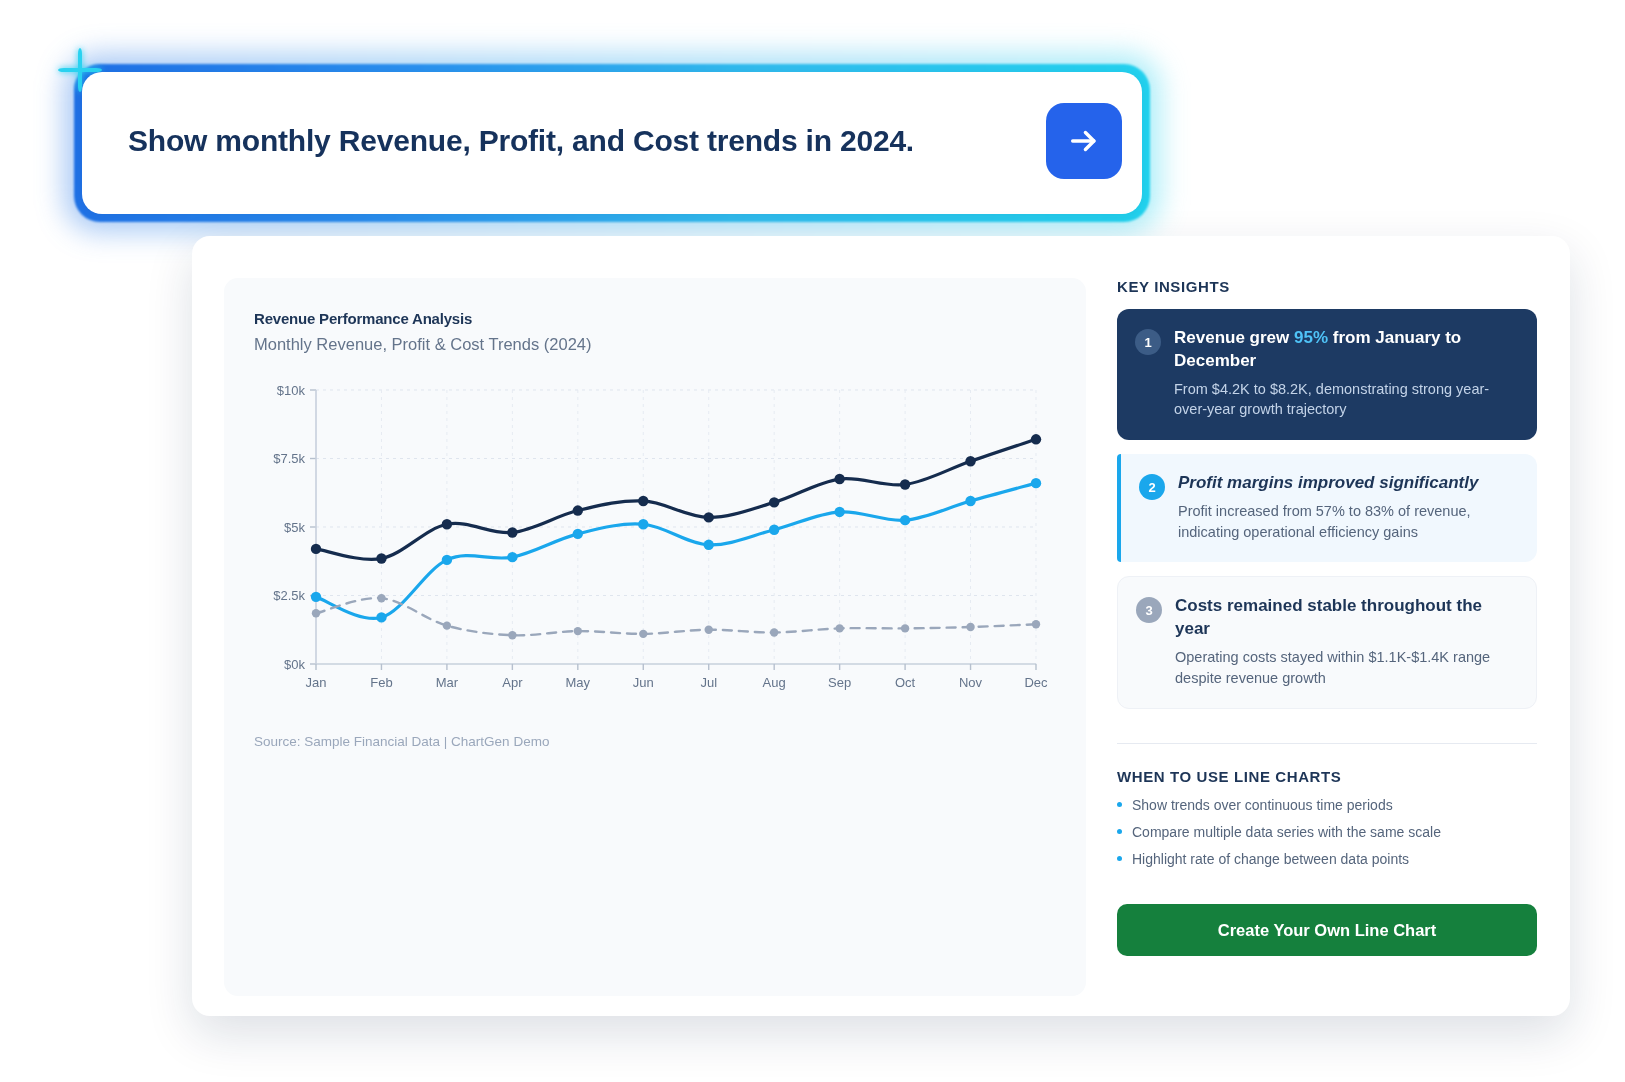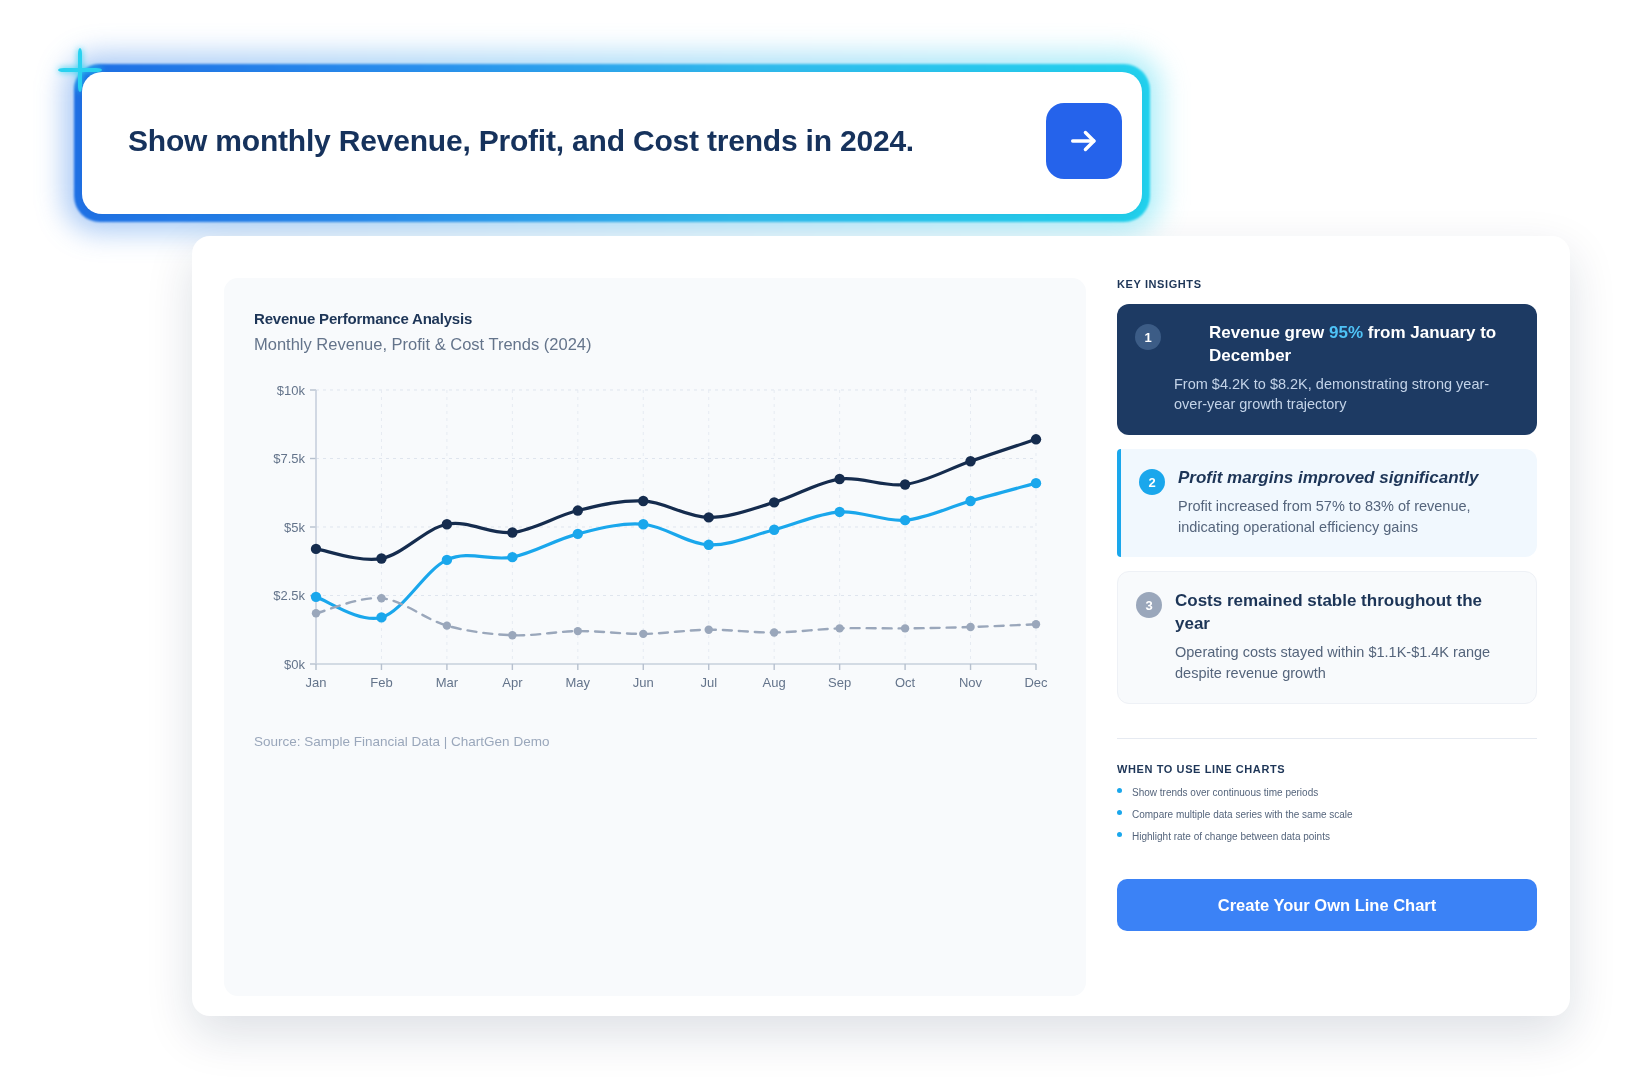--- a/index.html
+++ b/index.html
@@ -97,63 +97,63 @@
      border-radius:50%; background:#f8fafc; border:2.5px solid currentColor; }
 
   #chart-source { margin-top:26px; font-size:13.5px; color:#9aa7bb; }
 
   
   #insights-panel {
     position:absolute; left:925px; top:42px;
     width:420px; height:718px;
   }
   .panel-heading {
-    font-size:11px; font-weight:700; color:#1d3557;
+    font-size:15px; font-weight:700; color:#1d3557;
     letter-spacing:.6px; text-transform:uppercase;
   }
   .insight {
     margin-top:14px; border-radius:12px;
     padding:18px 22px 20px 18px;
     display:flex; gap:13px; align-items:flex-start;
   }
   .insight-1 { background:#1d3a63; }
   .insight-2 { background:#f1f8fe; border-left:4px solid #1aa7ec; border-radius:4px 12px 12px 4px;}
   .insight-3 { background:#f8fafc; border:1px solid #eef1f6; }
   .badge {
     flex:0 0 auto; width:26px; height:26px; border-radius:50%;
     display:flex; align-items:center; justify-content:center;
     font-size:13px; font-weight:700; color:#fff; margin-top:2px;
   }
   .badge-1 { background:#3c5c86; }
   .badge-2 { background:#1aa7ec; }
   .badge-3 { background:#9aa7bb; }
   .insight-title { font-size:17px; font-weight:700; line-height:1.35; }
   .insight-desc { font-size:14.5px; line-height:1.42; margin-top:6px; }
-  .insight-1 .insight-title { color:#ffffff;margin-left:35px; }
+  .insight-1 .insight-title { color:#ffffff; }
   .insight-1 .insight-desc { color:#c3d3e8; }
   .insight-1 .hl { color:#4fc3f7; }
   .insight-2 .insight-title { color:#1d3557;font-style:italic; }
   .insight-2 .insight-desc { color:#55657c; }
   .insight-3 .insight-title { color:#1d3557; }
   .insight-3 .insight-desc { color:#55657c; }
 
   #divider { margin-top:34px; height:1px; background:#e6eaf1; }
   #usage-heading { margin-top:24px; }
   #usage-list { list-style:none; margin-top:12px; }
   #usage-list li {
     display:flex; gap:10px; align-items:baseline;
-    font-size:10px; color:#55657c; margin-bottom:11px;
+    font-size:14px; color:#55657c; margin-bottom:11px;
   }
   #usage-list li .dot {
     flex:0 0 auto; width:5px; height:5px; border-radius:50%;
     background:#1aa7ec; position:relative; top:-3px;
   }
   #cta-button {
     margin-top:26px; width:100%; height:52px; border:none; cursor:pointer;
-    border-radius:10px; background:#3b82f6; color:#fff;
+    border-radius:10px; background:#15803d; color:#fff;
     font-size:16.5px; font-weight:700; font-family:"Liberation Sans",sans-serif;
   }
 </style>
 </head>
 <body>
 
 <div id="stage">
 
   <div id="prompt-wrap">
     <div id="prompt-glow"></div>

